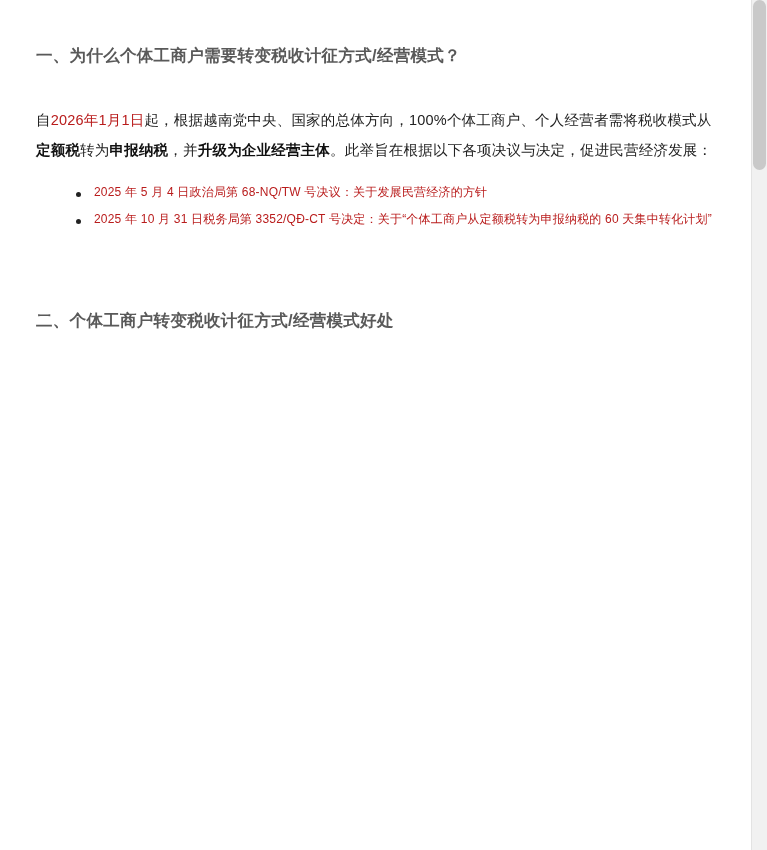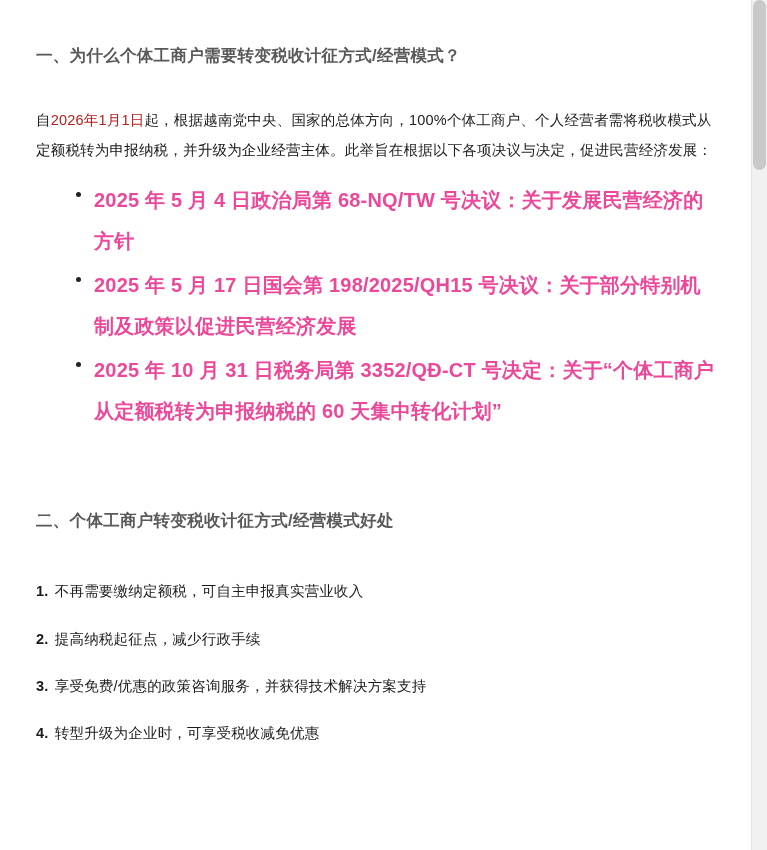--- a/index.html
+++ b/index.html
@@ -57,36 +57,35 @@
   .heading2-wrap { padding-top: 72px; }
 
   p.para {
     font-size: 14.5px;
     line-height: 2.05;
     color: #222222;
     margin: 0;
     letter-spacing: 0.2px;
   }
   .para-wrap { padding-top: 38px; }
-  .para b { font-weight: normal; color: #111111; }
+  .para b { font-weight: bold; color: #111111; }
   .red { color: #b91c1c; }
 
   ul.bullets {
     margin: 14px 0 0 0;
     padding-left: 58px;
     list-style: none;
   }
   ul.bullets li {
     position: relative;
-    font-size: 20px;
+    font-size: 12px;
     line-height: 2.05;
-    color: #ec4899;
+    color: #b91c1c;
     margin-bottom: 3px;
     letter-spacing: 0.2px;
-    font-weight: bold;
   }
   ul.bullets li::before {
     content: "";
     position: absolute;
     left: -18px;
     top: 12px;
     width: 5px;
     height: 5px;
     background: #222222;
     border-radius: 50%;
@@ -118,34 +117,25 @@
   <div class="heading1-wrap">
     <h2 class="section-heading">一、为什么个体工商户需要转变税收计征方式/经营模式？</h2>
   </div>
 
   <div class="para-wrap">
     <p class="para"><span>自</span><span class="red">2026年1月1日</span><span>起，根据越南党中央、国家的总体方向，100%个体工商户、个人经营者需将税收模式从</span><b>定额税</b><span>转为</span><b>申报纳税</b><span>，并</span><b>升级为企业经营主体</b><span>。此举旨在根据以下各项决议与决定，促进民营经济发展：</span></p>
   </div>
 
   <ul class="bullets">
     <li>2025 年 5 月 4 日政治局第 68-NQ/TW 号决议：关于发展民营经济的方针</li>
-    <li>2025 年 5 月 17 日国会第 198/2025/QH15 号决议：关于部分特别机制及政策以促进民营经济发展</li>
     <li>2025 年 10 月 31 日税务局第 3352/QĐ-CT 号决定：关于“个体工商户从定额税转为申报纳税的 60 天集中转化计划”</li>
   </ul>
 
   <div class="heading2-wrap">
     <h2 class="section-heading">二、个体工商户转变税收计征方式/经营模式好处</h2>
   </div>
 
-  <div class="numlist-wrap">
-    <ol class="numlist">
-      <li><span class="num">1.</span> <span>不再需要缴纳定额税，可自主申报真实营业收入</span></li>
-      <li><span class="num">2.</span> <span>提高纳税起征点，减少行政手续</span></li>
-      <li><span class="num">3.</span> <span>享受免费/优惠的政策咨询服务，并获得技术解决方案支持</span></li>
-      <li><span class="num">4.</span> <span>转型升级为企业时，可享受税收减免优惠</span></li>
-    </ol>
-  </div>
 
 </div>
 
 <div class="right-gutter">
   <div class="scroll-thumb"></div>
 </div>
 
 </body></html>

